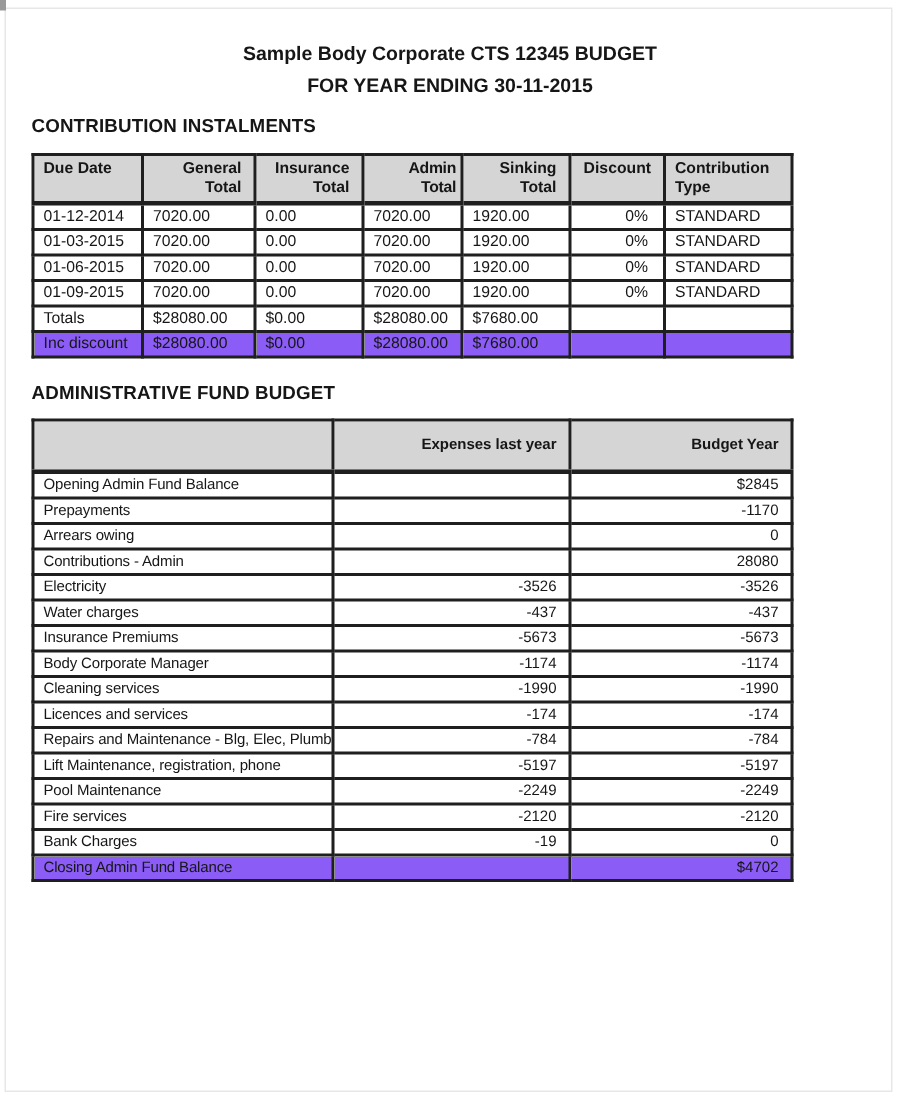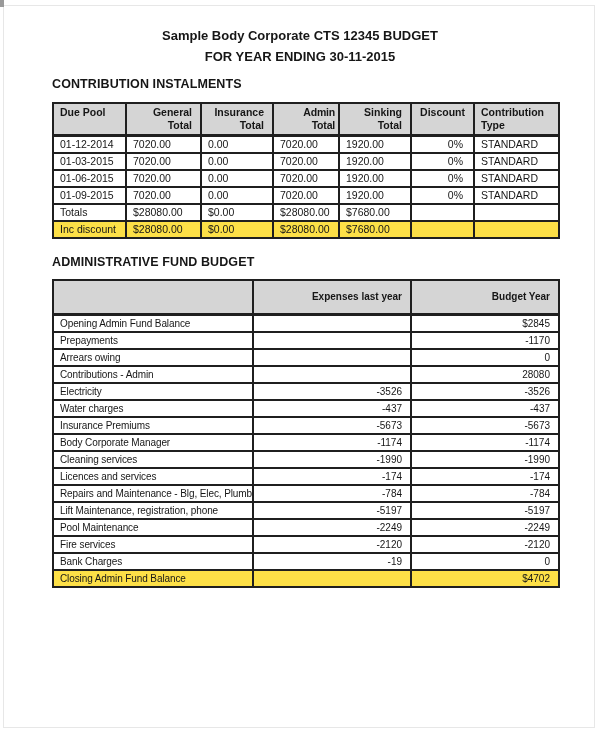--- a/index.html
+++ b/index.html
@@ -24,21 +24,21 @@
   }
   .title-block {
     padding-top: 25px;
     text-align: center;
     font-weight: bold;
     font-size: 13px;
     line-height: 21px;
   }
   .content {
     width: 506px;
-    margin-left: 52px;
+    margin-left: 21px;
   }
   .section-heading {
     font-weight: bold;
     font-size: 12.5px;
     letter-spacing: 0.1px;
   }
   .heading-1 { margin-top: 10px; }
   .heading-2 { margin-top: 16px; }
 
   table {
@@ -71,21 +71,21 @@
   .tbl-1 th.h-left { text-align: left; padding-left: 6px; }
   .tbl-1 th.h-tight { padding-right: 3px; letter-spacing: -0.2px; }
   .tbl-1 td {
     height: 17px;
     padding: 1px 6px;
     white-space: nowrap;
   }
   .tbl-1 td.num { text-align: left; padding-right: 8px; }
   .tbl-1 td.pct { text-align: right; padding-right: 10px; }
   .tbl-1 td.txt { text-align: left; padding-left: 6px; }
-  tr.gray-row td { background: #fde047; }
+  tr.gray-row td { background: #8b5cf6; }
 
   .tbl-2 th {
     height: 35px;
     text-align: right;
     padding: 2px 8px;
   }
   .tbl-2 td {
     height: 17px;
     padding: 1px 6px;
     white-space: nowrap;
@@ -113,21 +113,21 @@
       <col style="width:73px">
         <col style="width:75px">
         <col style="width:72px">
         <col style="width:66px">
         <col style="width:72px">
         <col style="width:63px">
         <col style="width:85px">
     </colgroup>
     <thead>
       <tr>
-        <th class="h-left">Due Pool</th>
+        <th class="h-left">Due Date</th>
         <th>General Total</th>
         <th>Insurance Total</th>
         <th class="h-tight">Admin Total</th>
         <th>Sinking Total</th>
         <th>Discount</th>
         <th class="h-left">Contribution Type</th>
       </tr>
     </thead>
     <tbody>
       <tr>

